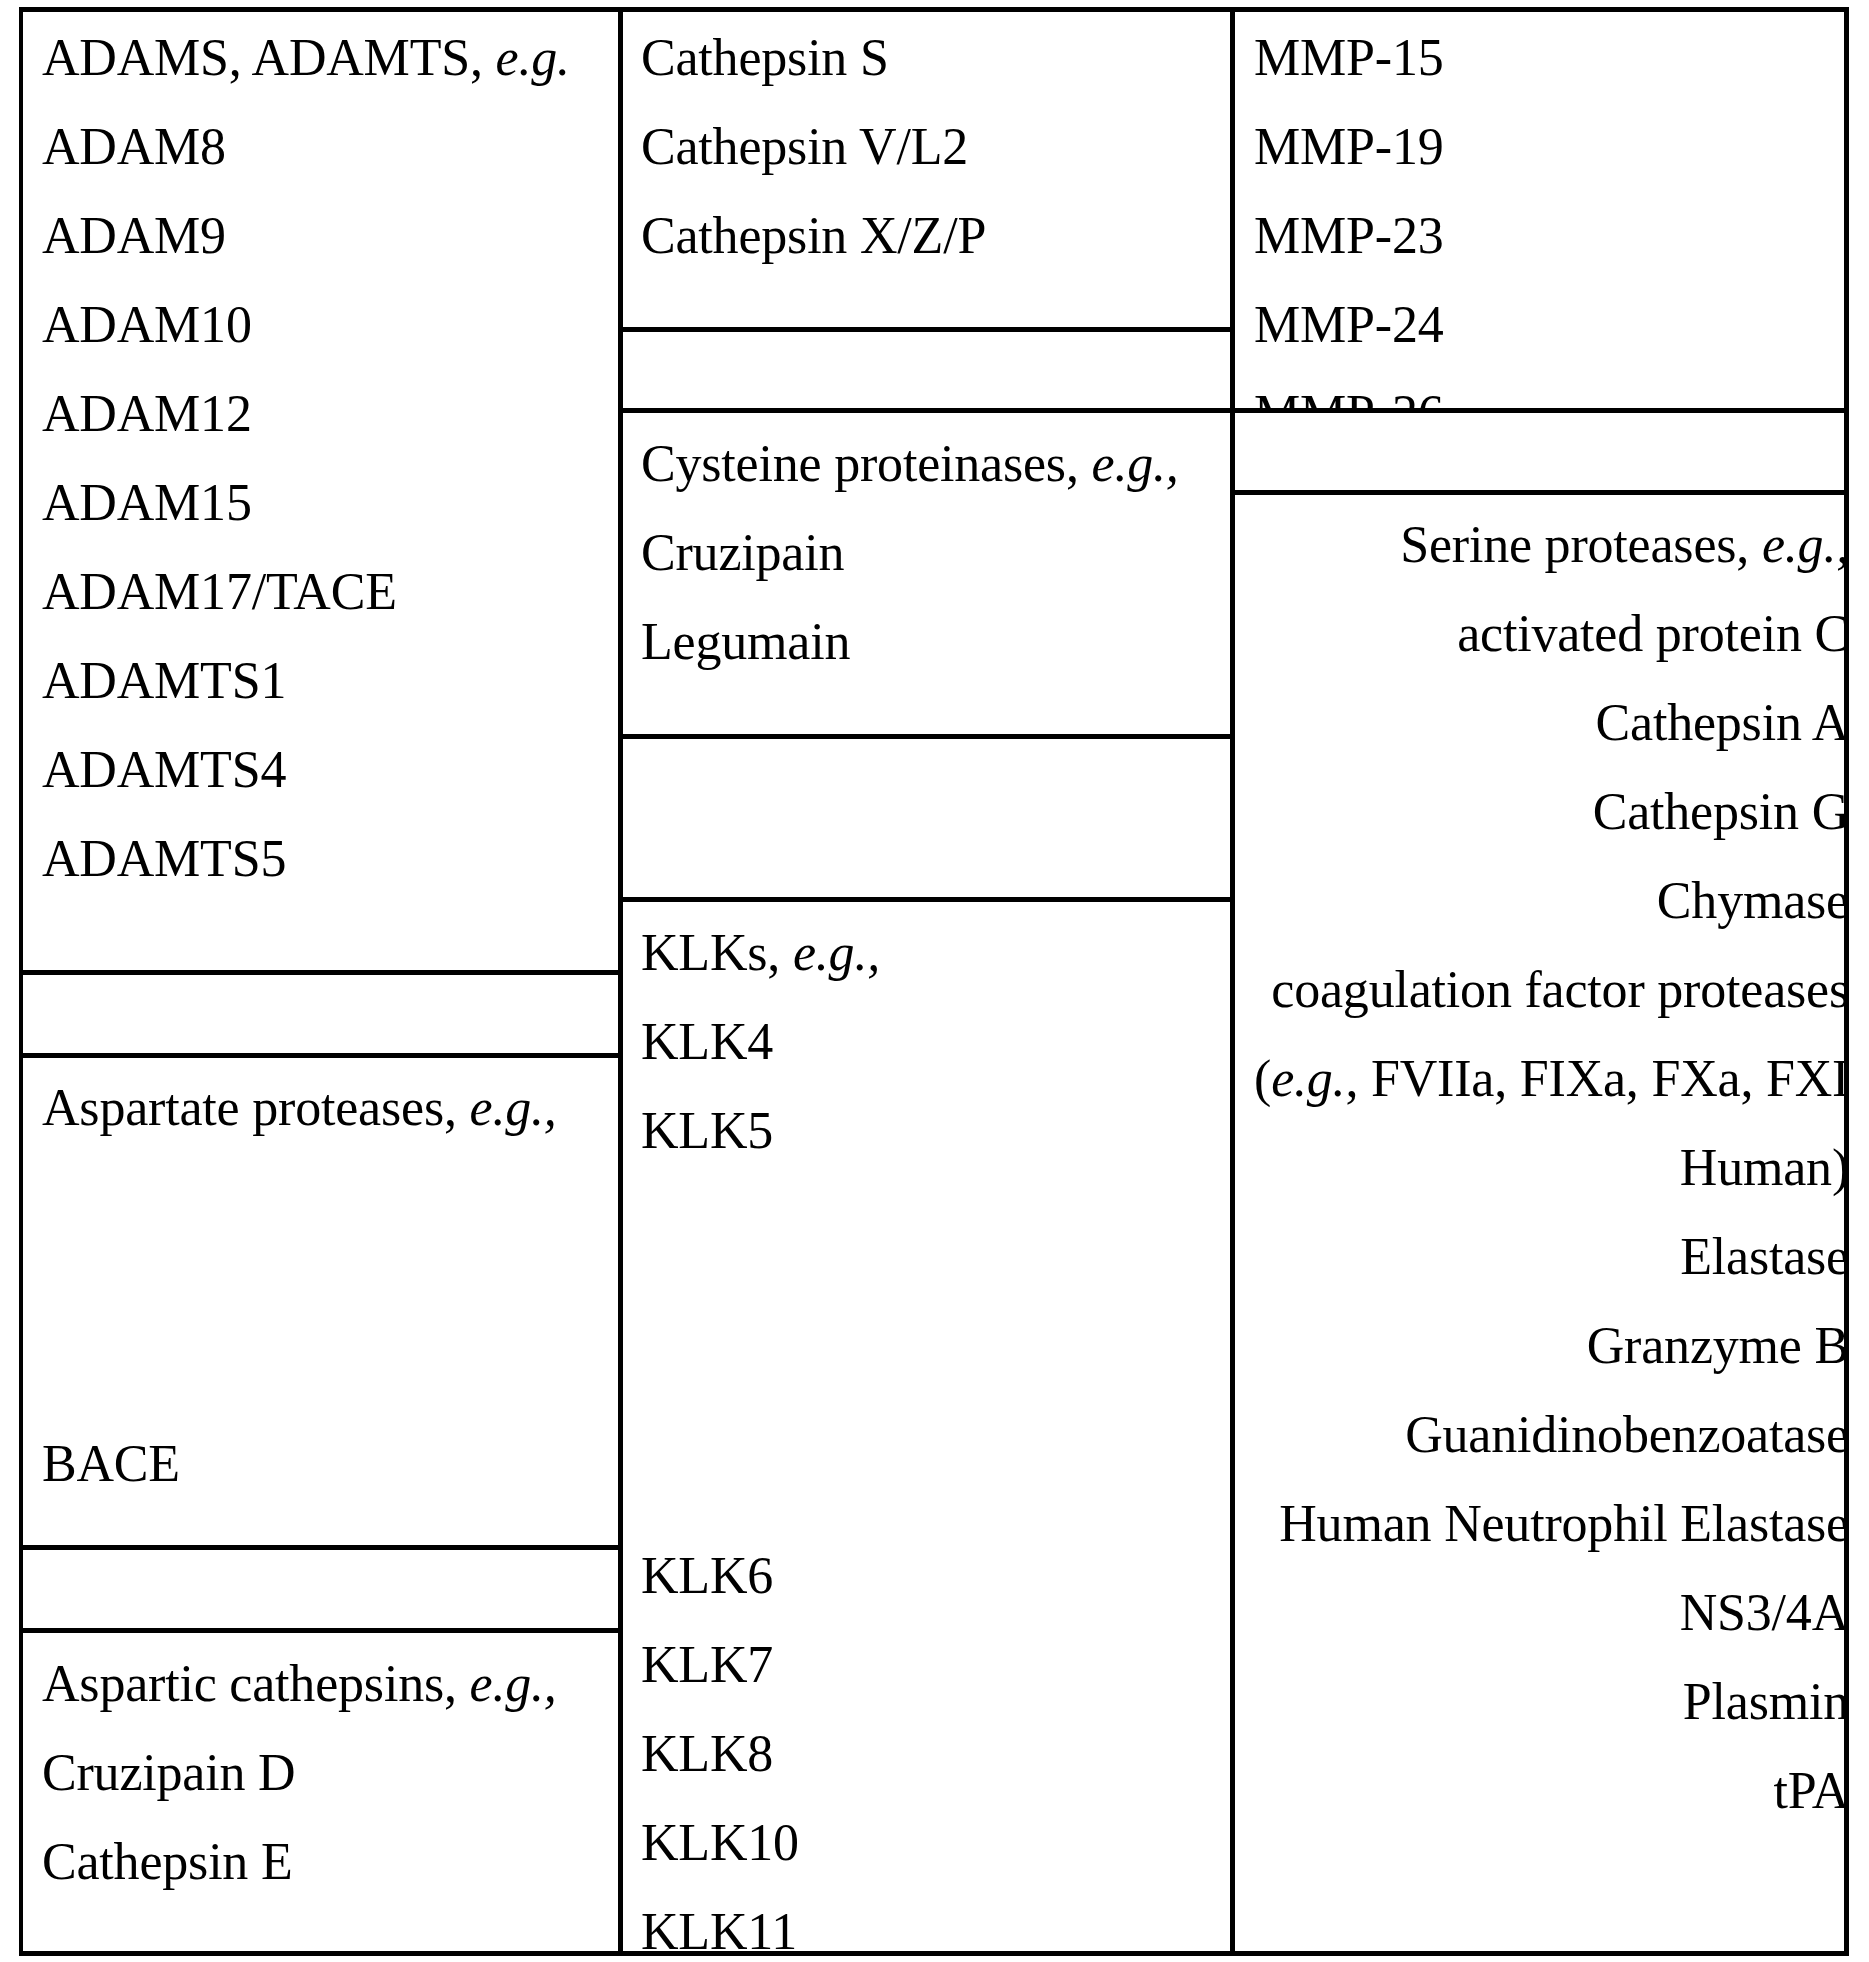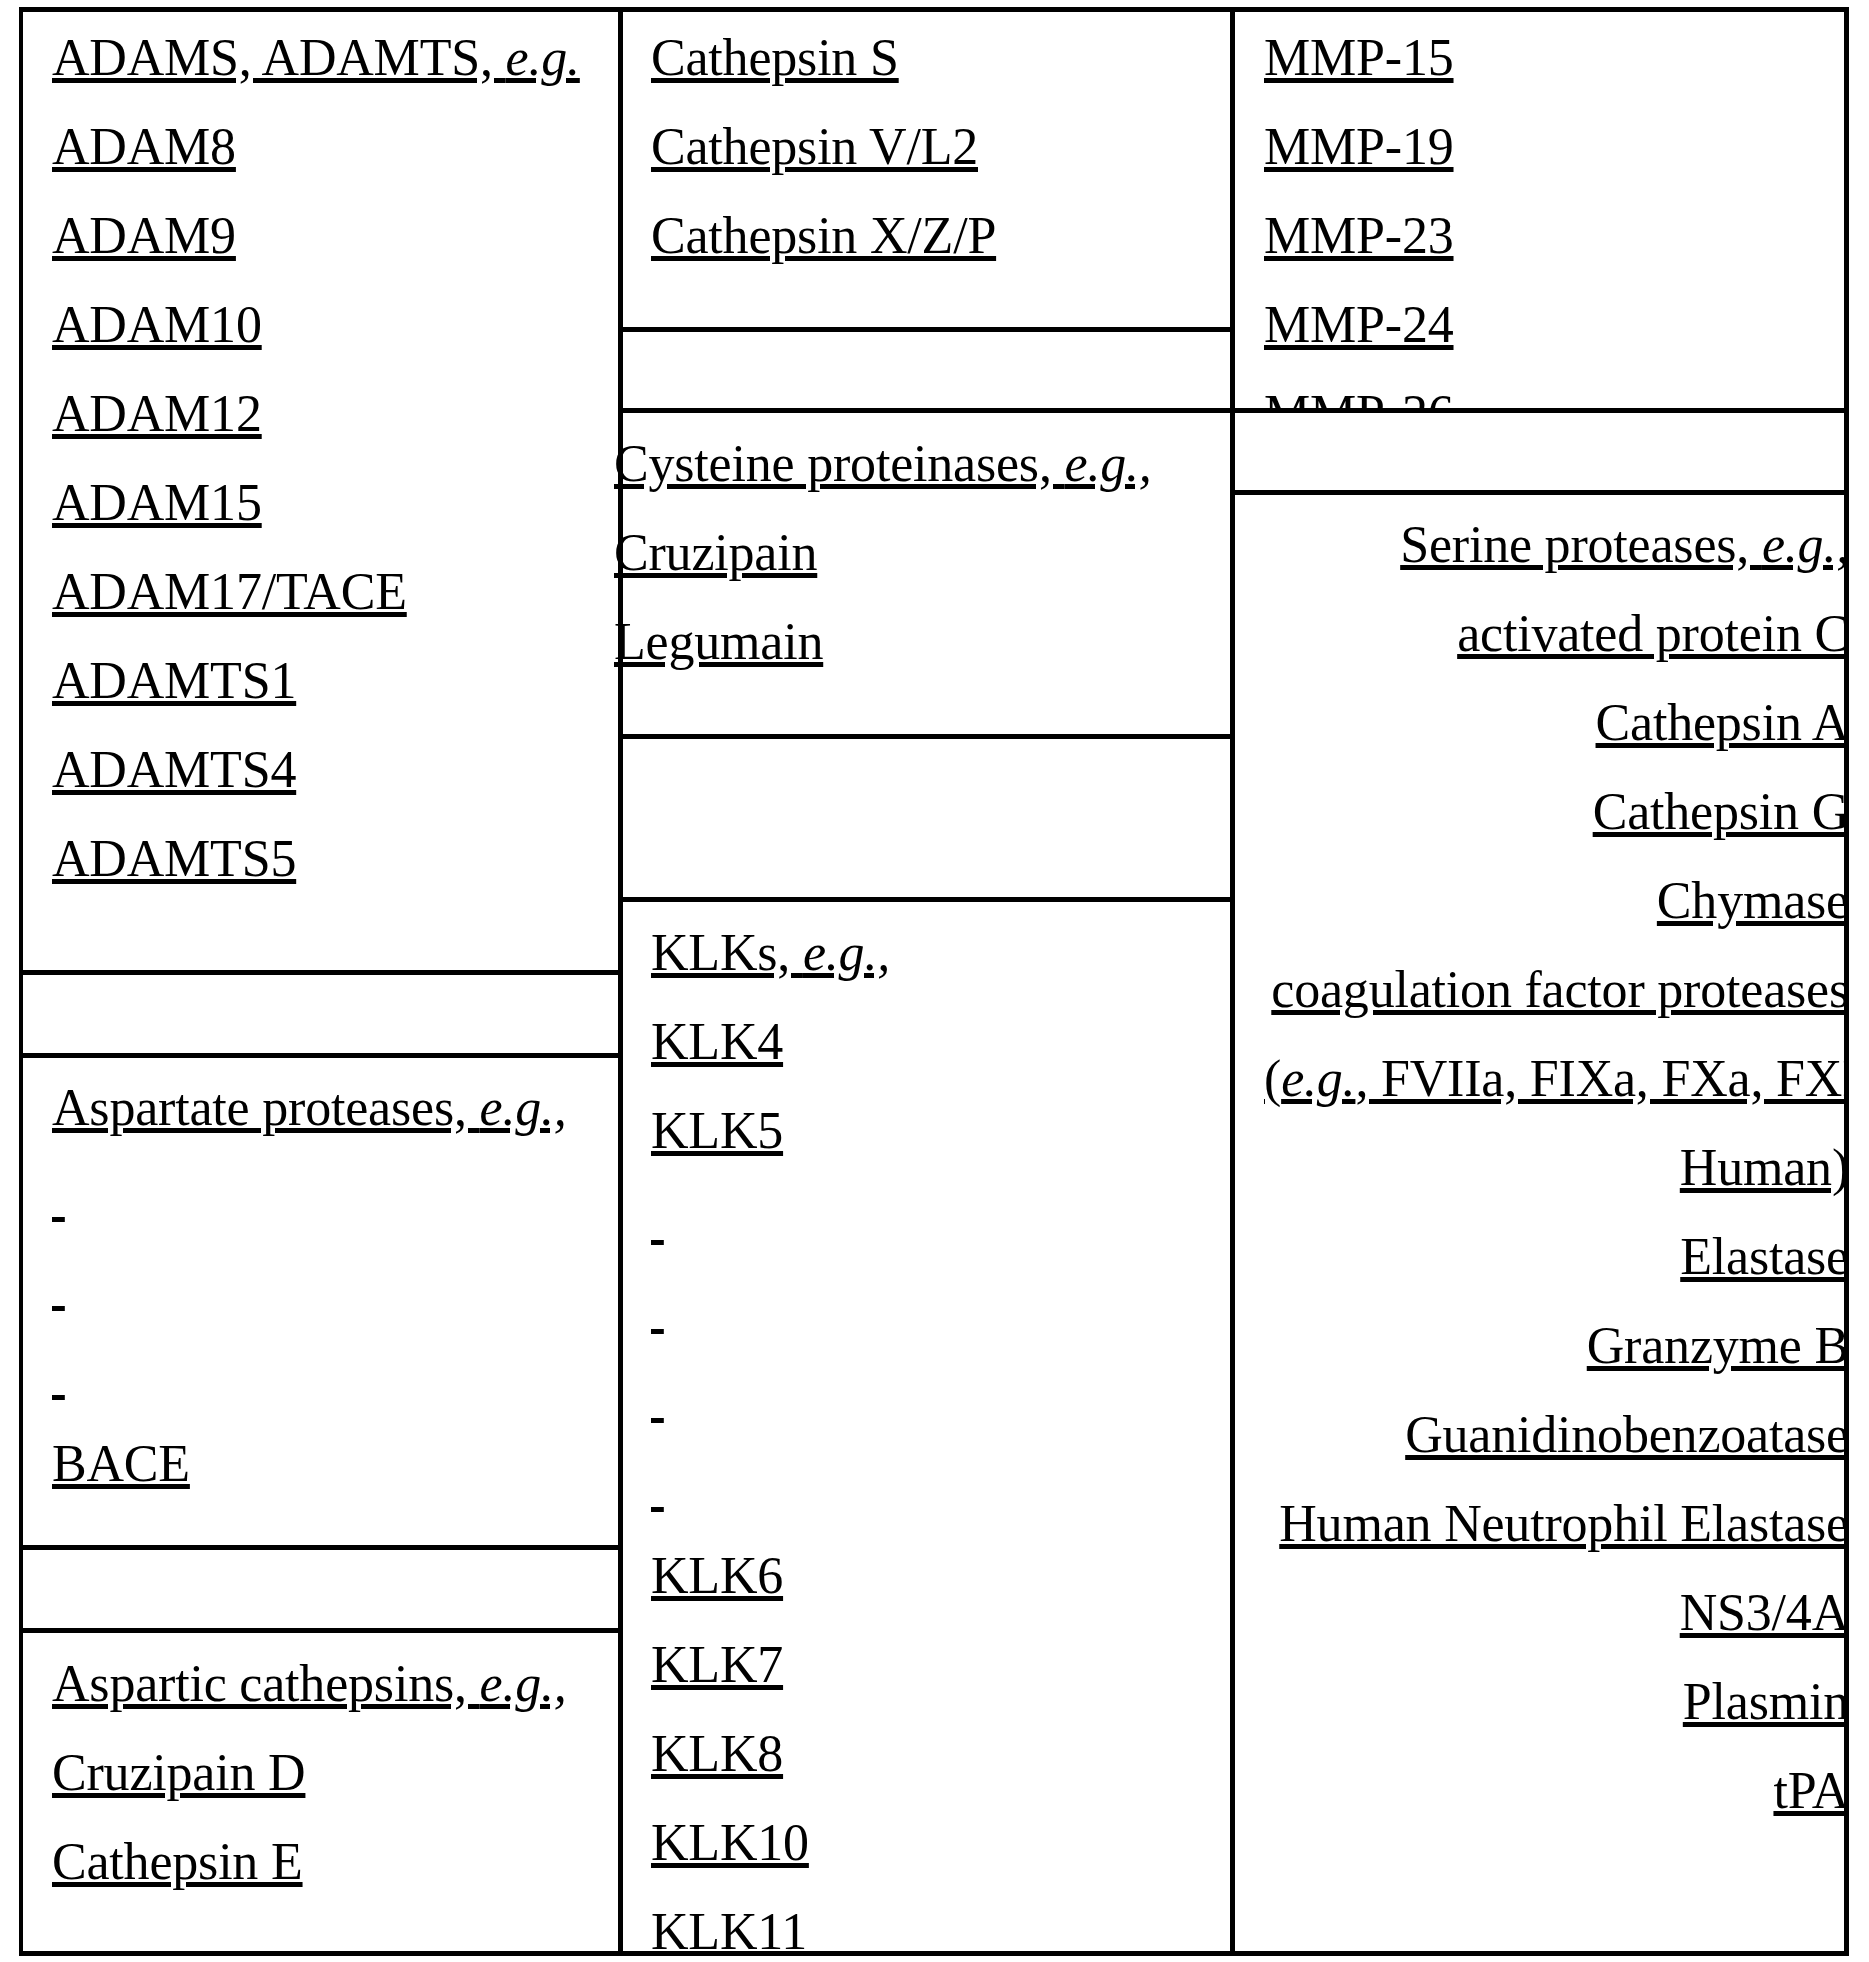--- a/index.html
+++ b/index.html
@@ -24,24 +24,23 @@
     position: absolute;
     background: #000000;
   }
   .hline { height: 4.6px; }
   .vline { width: 4.6px; }
 
   
   .cell {
     position: absolute;
     box-sizing: border-box;
-    padding-left: 29px;
+    padding-left: 19px;
     padding-top: 5.6px;
     overflow: hidden;
-    text-decoration: underline;
   }
   .cell .ln {
     font-size: 52px;
     line-height: 89px;
     white-space: nowrap;
     letter-spacing: -0.2px;
   }
   .cell .ln em {
     font-style: italic;
   }
@@ -105,21 +104,21 @@
   </div>
 
   <div class="cell" style="left:622px; top:7.4px; width:612px; height:319px;">
     <div class="ln">Cathepsin S</div>
     <div class="ln">Cathepsin V/L2</div>
     <div class="ln">Cathepsin X/Z/P</div>
   </div>
 
   <div class="cell empty" style="left:622px; top:331px; width:612px; height:77px;"></div>
 
-  <div class="cell" style="left:585px; top:413px; width:612px; height:321px;">
+  <div class="cell" style="left:622px; top:413px; width:612px; height:321px;">
     <div class="ln">Cysteine proteinases, <em>e.g.,</em></div>
     <div class="ln">Cruzipain</div>
     <div class="ln">Legumain</div>
   </div>
 
   <div class="cell empty" style="left:622px; top:738px; width:612px; height:159px;"></div>
 
   <div class="cell" style="left:622px; top:902px; width:612px; height:1049px;">
     <div class="ln">KLKs, <em>e.g.,</em></div>
     <div class="ln">KLK4</div>

